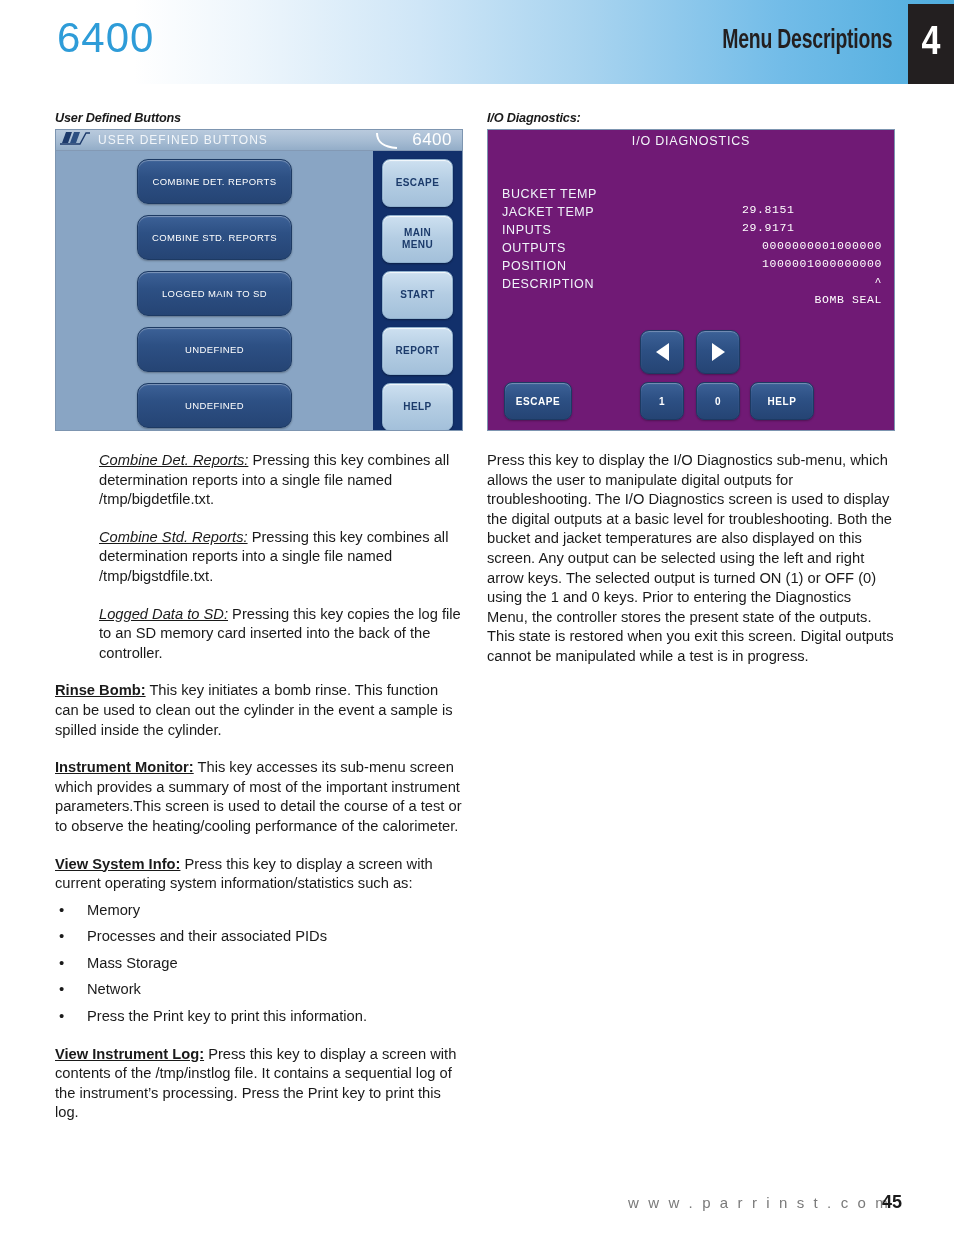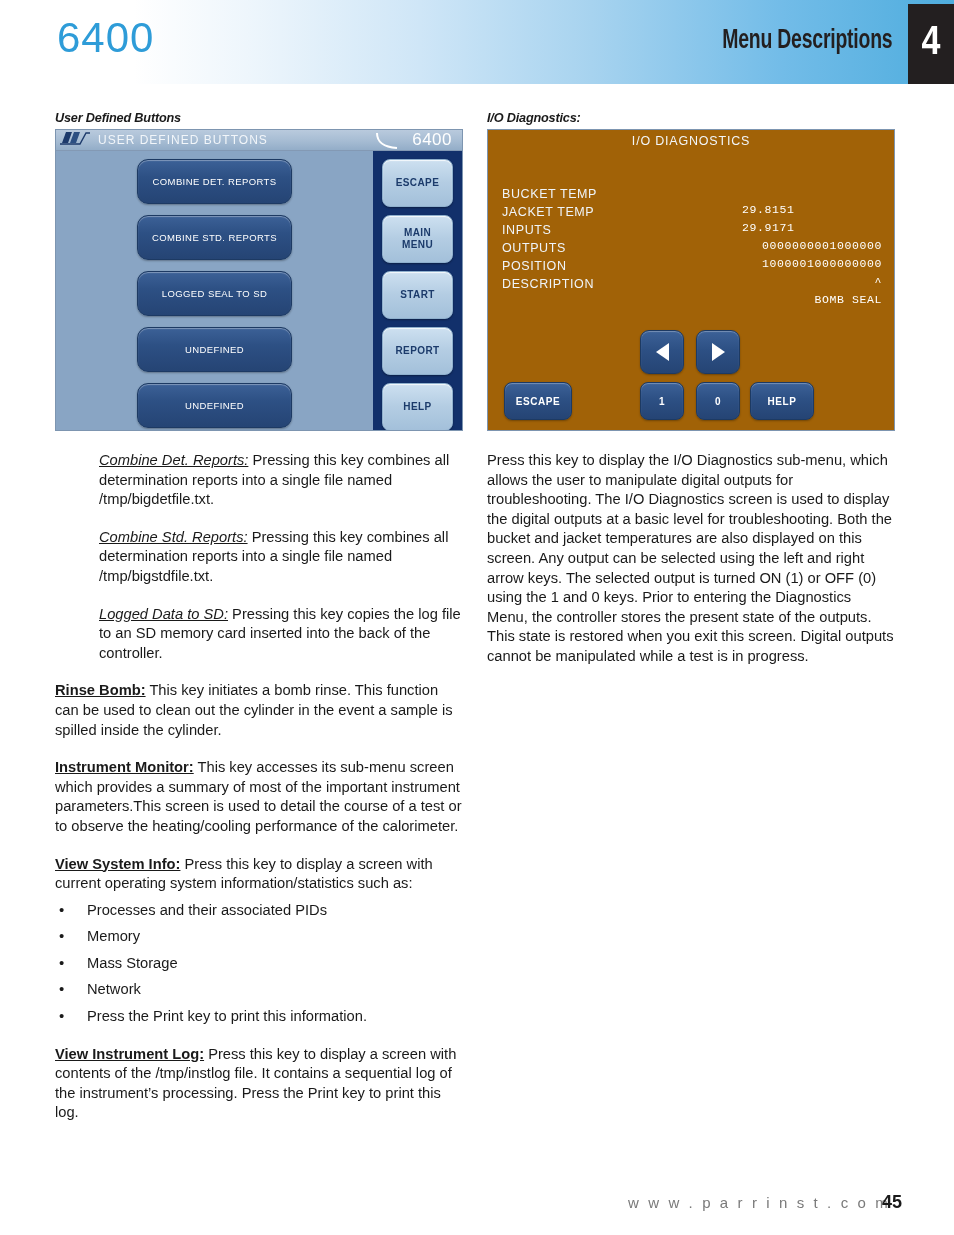--- a/index.html
+++ b/index.html
@@ -193,21 +193,21 @@
   .softkey:nth-of-type(2) { top: 64px; }
   .softkey:nth-of-type(3) { top: 120px; }
   .softkey:nth-of-type(4) { top: 176px; }
   .softkey:nth-of-type(5) { top: 232px; }
 
   
   .screen-io {
     position: relative;
     width: 408px;
     height: 302px;
-    background: #a16207;
+    background: #701a75;
     border: 1px solid #7d95b0;
     overflow: hidden;
   }
   .io-title {
     position: absolute;
     left: 0; top: 4px;
     width: 100%;
     text-align: center;
     font-size: 12.5px;
     letter-spacing: 0.8px;
@@ -359,21 +359,21 @@
             <path d="M1 2 C1 12, 8 16, 21 17" stroke="#ffffff" stroke-width="2" fill="none"></path>
           </svg>
         </span>
         <span class="udb-model">6400</span>
       </div>
 
       <div class="udb-body">
         <div class="udb-maincol">
           <div class="udb-btn">COMBINE DET. REPORTS</div>
           <div class="udb-btn">COMBINE STD. REPORTS</div>
-          <div class="udb-btn">LOGGED SEAL TO SD</div>
+          <div class="udb-btn">LOGGED MAIN TO SD</div>
           <div class="udb-btn">UNDEFINED</div>
           <div class="udb-btn">UNDEFINED</div>
         </div>
 
         <div class="udb-softcol">
           <div class="softkey">ESCAPE</div>
           <div class="softkey" style="white-space:pre-line">MAIN
 MENU</div>
           <div class="softkey">START</div>
           <div class="softkey">REPORT</div>
@@ -402,22 +402,22 @@
 
       <p class="para">
         <span class="lead">Instrument Monitor:</span><span> This key accesses its sub-menu screen which provides a summary of most of the important instrument parameters.This screen is used to detail the course of a test or to observe the heating/cooling performance of the calorimeter.</span>
       </p>
 
       <p class="para">
         <span class="lead">View System Info:</span><span>  Press this key to display a screen with current operating system information/statistics such as:</span>
       </p>
 
       <div class="bullets">
+        <div class="bullet">Memory</div>
         <div class="bullet">Processes and their associated PIDs</div>
-        <div class="bullet">Memory</div>
         <div class="bullet">Mass Storage</div>
         <div class="bullet">Network</div>
         <div class="bullet">Press the Print key to print this information.</div>
       </div>
 
       <p class="para">
         <span class="lead">View Instrument Log:</span><span>  Press this key to display a screen with contents of the /tmp/instlog file.  It contains a sequential log of the instrument’s processing. Press the Print key to print this log.</span>
       </p>
 
     </div>

